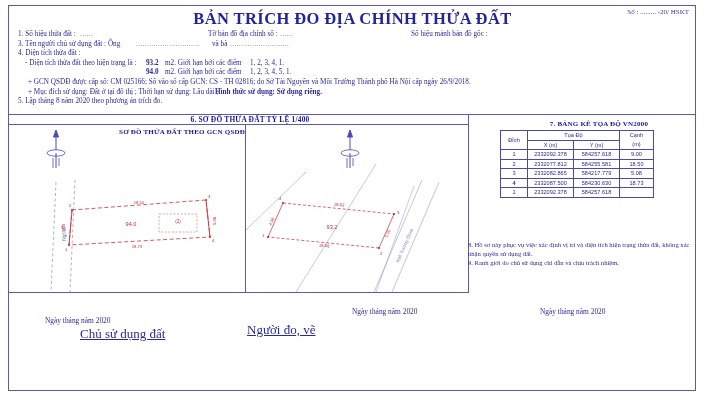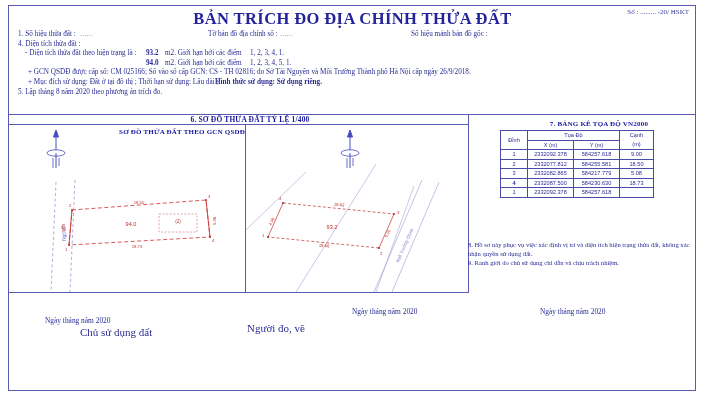--- a/index.html
+++ b/index.html
@@ -145,23 +145,24 @@
 
   
   .sign {
     position: absolute;
     font-size: 7.4px;
     color: #2b2b96;
     white-space: nowrap;
   }
   .sign-sub {
     position: absolute;
-    font-size: 11px;
+    font-size: 13px;
     color: #2b2b96;
     white-space: nowrap;
+    text-decoration: underline;
   }
 </style>
 </head>
 <body>
 
 <div id="page">
   <div class="frame"></div>
 
   <div class="title">BẢN TRÍCH ĐO ĐỊA CHÍNH THỬA ĐẤT</div>
   <div class="doc-no">Số : ......... -20/ HSKT</div>
@@ -169,20 +170,26 @@
   <div class="info">
     <div class="row">
       <span class="col" style="left:0px;">1. Số hiệu thửa đất :</span>
       <span class="col dots" style="left:62px;">......</span>
       <span class="col" style="left:190px;">Tờ bản đồ địa chính số :</span>
       <span class="col dots" style="left:262px;">......</span>
       <span class="col" style="left:393px;">Số hiệu mảnh bản đồ gốc :</span>
     </div>
 
 
+    <div class="row">
+      <span class="col" style="left:0px;">3. Tên người chủ sử dụng đất :   Ông</span>
+      <span class="col dots" style="left:118px;">.............................</span>
+      <span class="col" style="left:194px;">và bà</span>
+      <span class="col dots" style="left:212px;">...........................</span>
+    </div>
 
     <div class="row">
       <span class="col" style="left:0px;">4. Diện tích thửa đất :</span>
     </div>
 
     <div class="row">
       <span class="col" style="left:7px;">- Diện tích thửa đất theo hiện trạng là :</span>
       <span class="col b" style="left:128px;">93.2</span>
       <span class="col" style="left:147px;">m2. Giới hạn bởi các điểm</span>
       <span class="col" style="left:232px;">1, 2, 3, 4, 1.</span>

